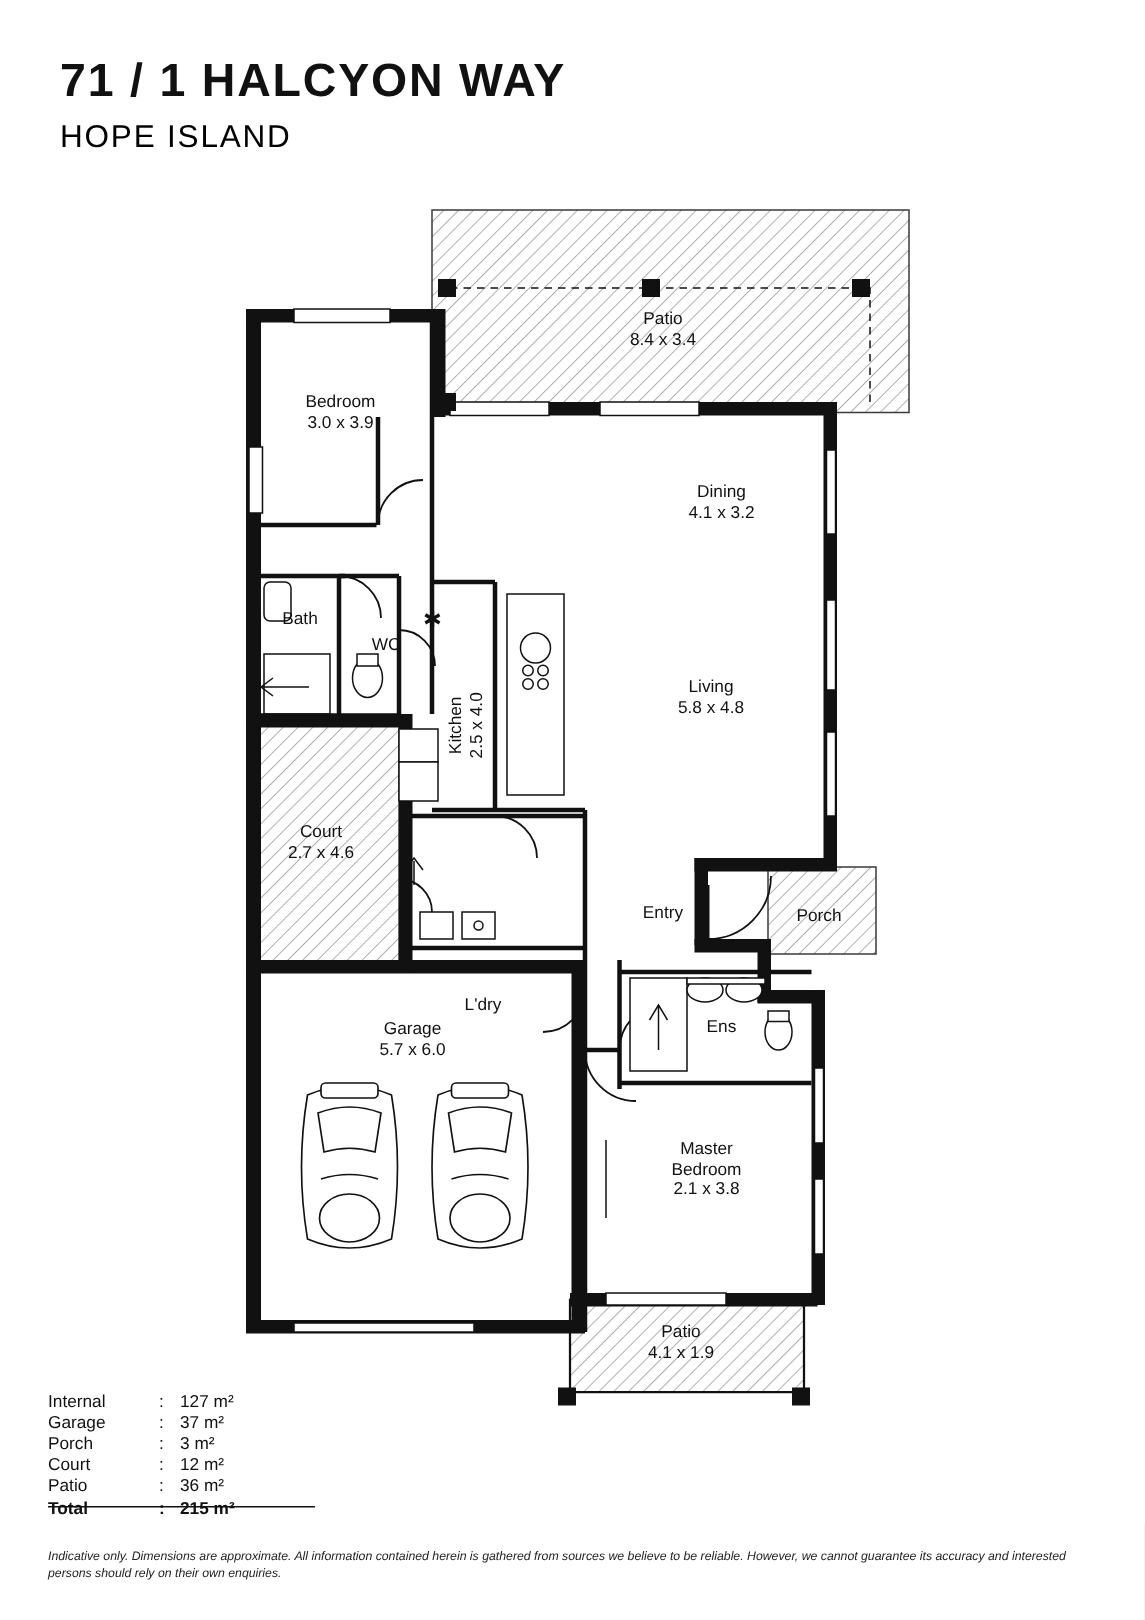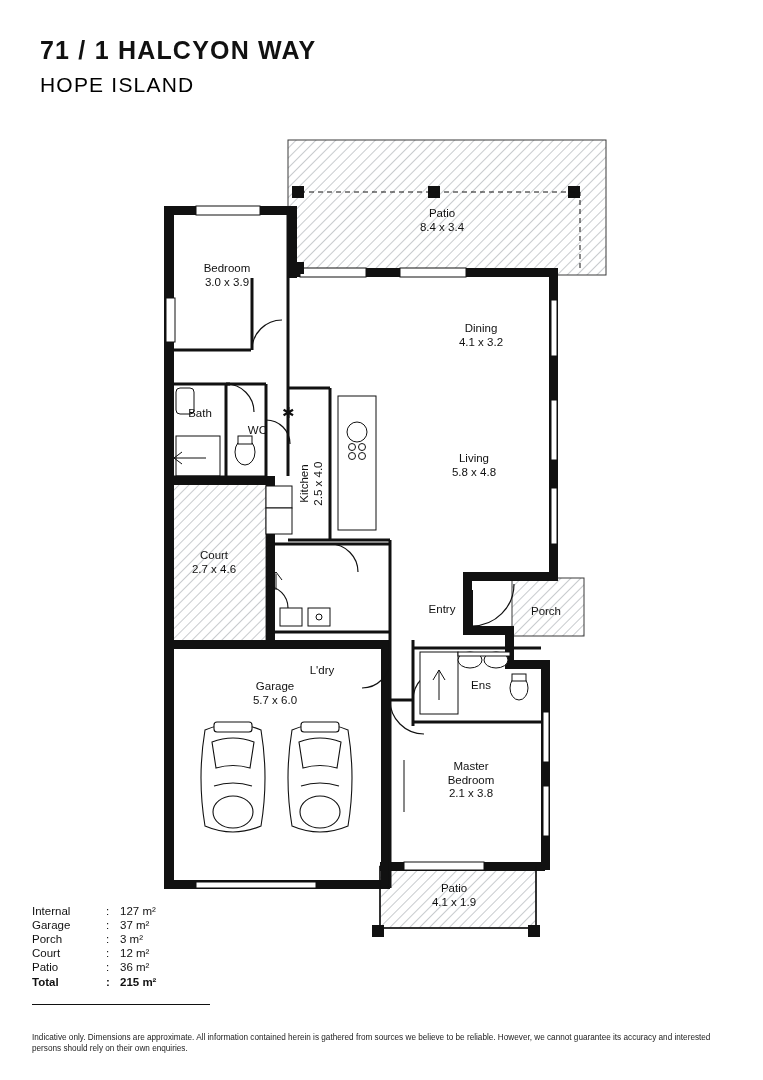--- a/index.html
+++ b/index.html
@@ -5,44 +5,44 @@
   html,body{margin:0;padding:0;background:#e9e9e9;}
   body{font-family:"Liberation Sans", sans-serif;}
   #page{
     position:relative;
     width:763px;height:1080px;
     background:#ffffff;
     overflow:hidden;
   }
   
   #title-block{position:absolute;left:40px;top:36px;}
-  #title-line1{font-size:25px;font-weight:bold;letter-spacing:1.2px;color:#111;}
+  #title-line1{font-size:31px;font-weight:bold;letter-spacing:1.2px;color:#111;}
   #title-line2{font-size:21px;font-weight:normal;letter-spacing:1.2px;color:#000000;margin-top:8px;}
 
   
   #plan{position:absolute;left:0;top:0;width:763px;height:1080px;}
   svg{display:block;}
 
   
   .lbl{position:absolute;text-align:center;color:#111;line-height:1.18;font-size:11.5px;}
   .lbl .nm{display:block;}
   .lbl .dim{display:block;}
   .lbl.vert{transform-origin:center center;}
 
   
-  #legend{position:absolute;left:32px;top:904px;font-size:11.5px;color:#111;}
+  #legend{position:absolute;left:32px;top:928px;font-size:11.5px;color:#111;}
   #legend table{border-collapse:collapse;}
   #legend td{padding:1px 0;vertical-align:top;}
   #legend td.k{width:74px;}
   #legend td.c{width:14px;}
   #legend td.v{width:50px;text-align:left;padding-right:4px;}
   #legend tr.total td{font-weight:bold;padding-top:2px;}
   #legend-rule{position:absolute;left:32px;top:1004px;width:178px;border-top:1px solid #111;}
 
-  #disclaimer{position:absolute;left:32px;top:1032px;width:700px;font-size:8.2px;color:#222;line-height:1.35;}
+  #disclaimer{position:absolute;left:32px;top:1032px;width:700px;font-size:8.2px;color:#222;line-height:1.35;font-style:italic;}
 </style>
 </head>
 <body>
 
 <div id="page">
 
   <div id="title-block">
     <div id="title-line1">71 / 1 HALCYON WAY</div>
     <div id="title-line2">HOPE ISLAND</div>
   </div>

